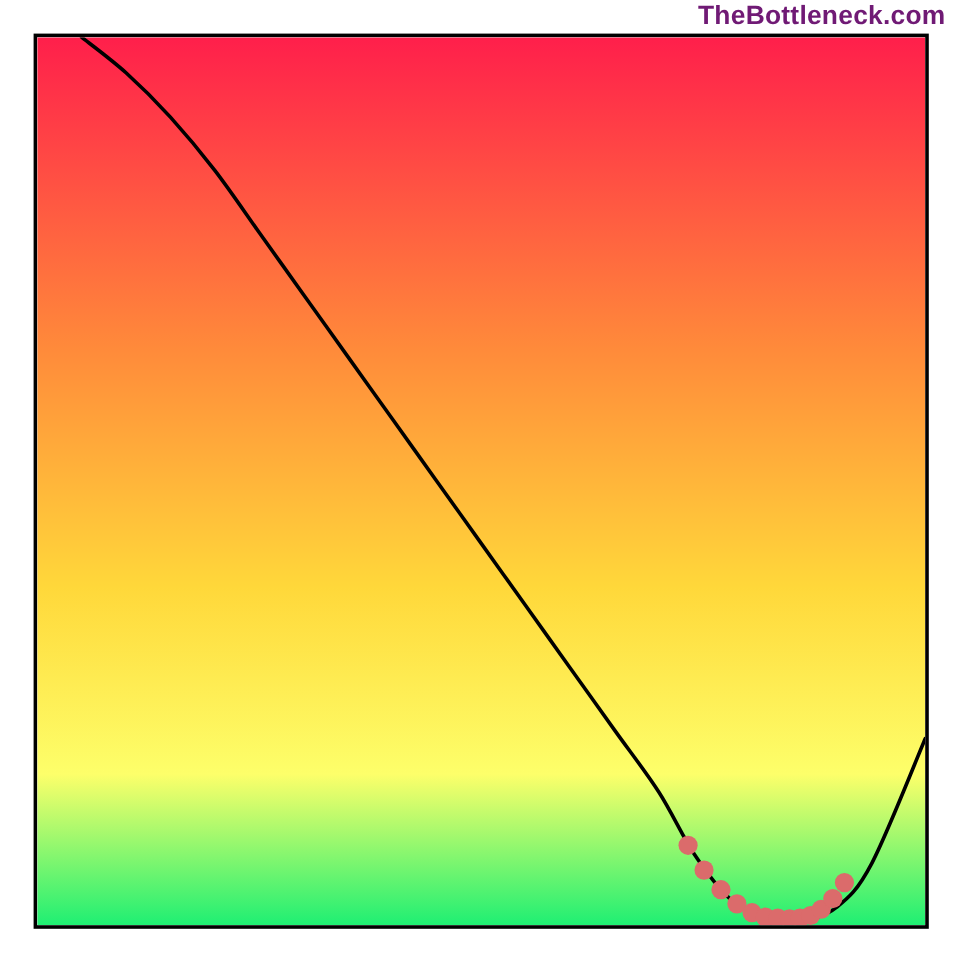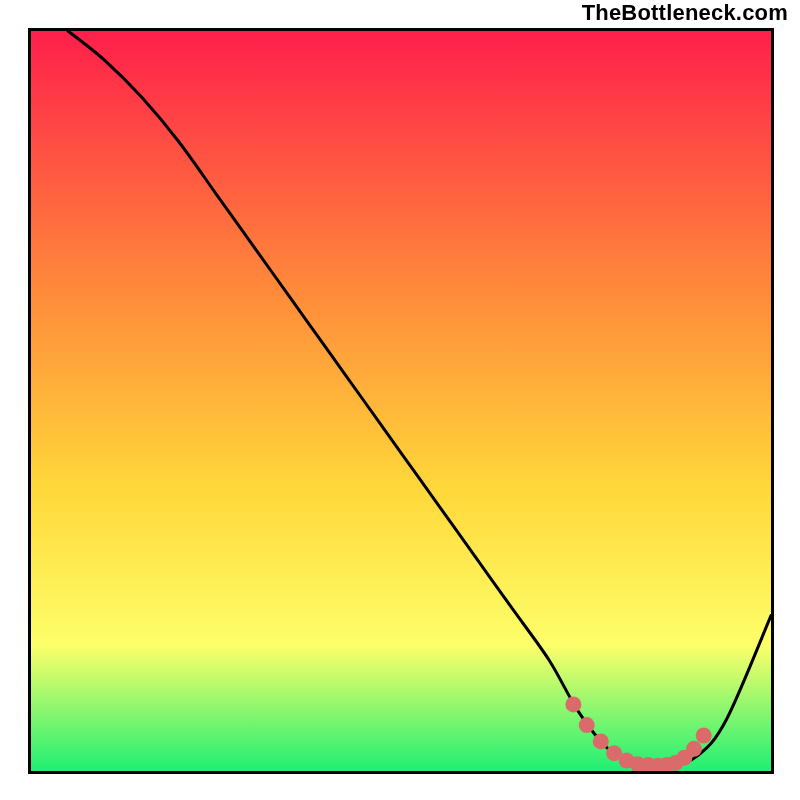--- a/index.html
+++ b/index.html
@@ -15,21 +15,21 @@
     position: relative;
     width: 800px;
     height: 800px;
   }
   .watermark {
     position: absolute;
     top: 0;
     right: 12px;
     font-size: 22px;
     font-weight: 600;
-    color: #000000;
+    color: #701a75;
     letter-spacing: 0.2px;
     user-select: none;
     margin-left: 48px;
   }
   .plot-frame {
     position: absolute;
     left: 28px;
     top: 28px;
     width: 746px;
     height: 746px;

